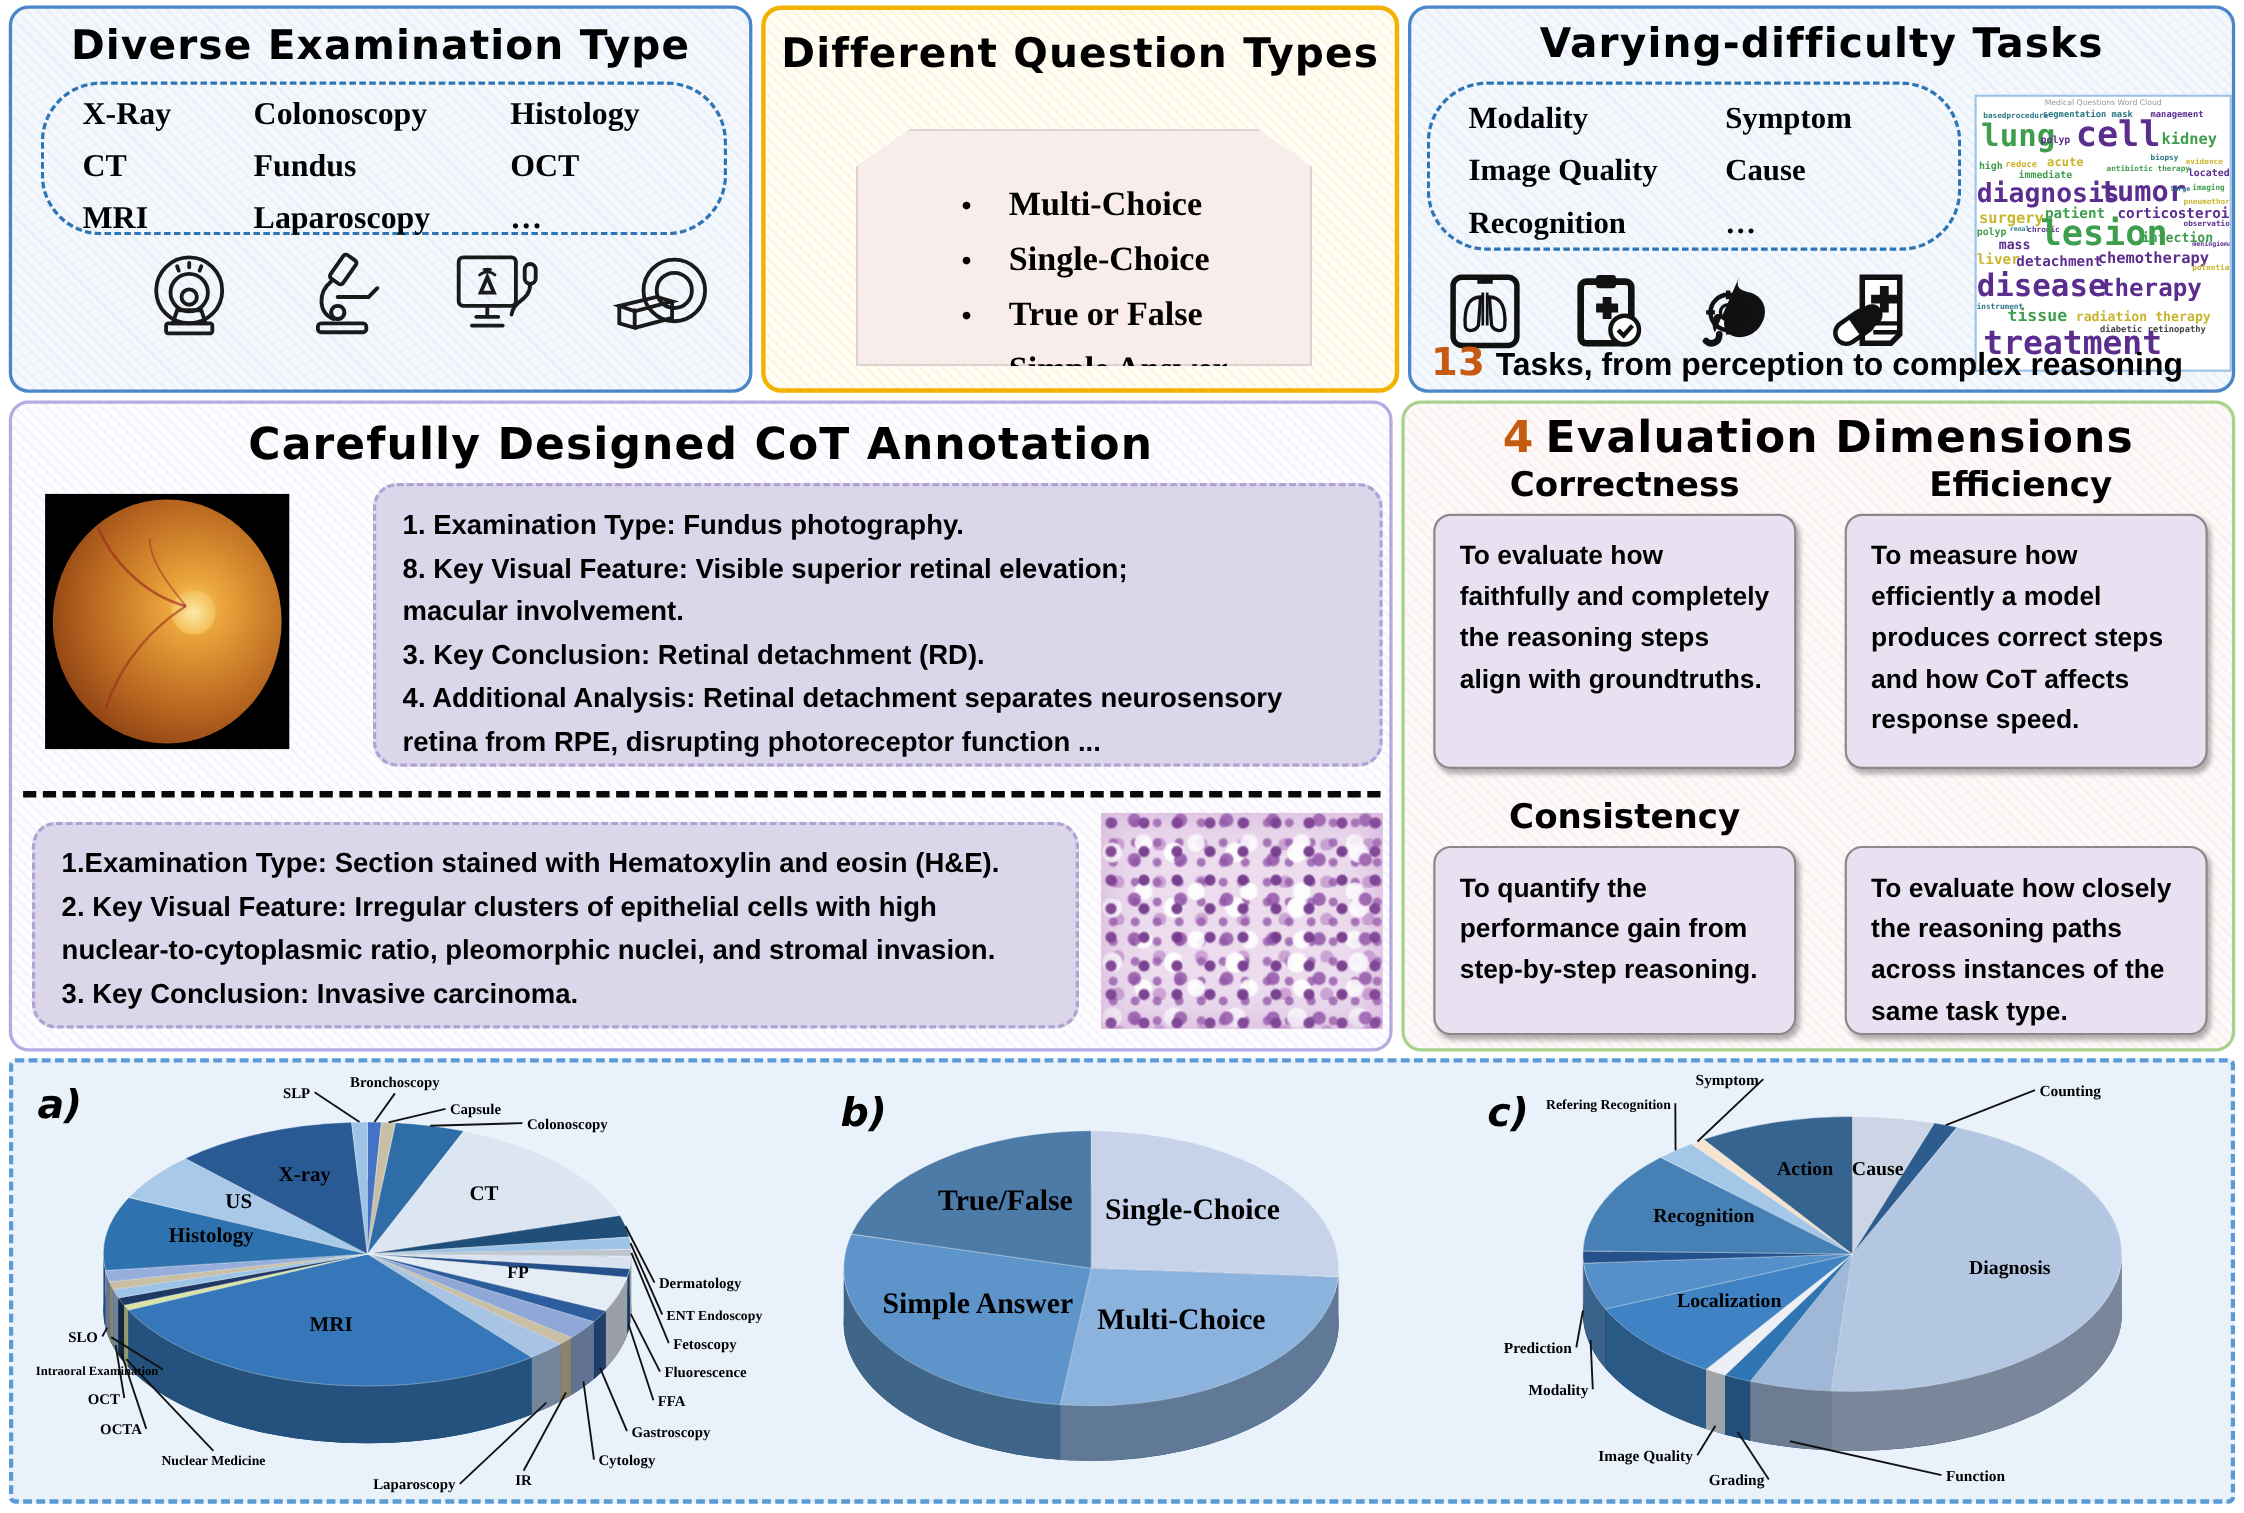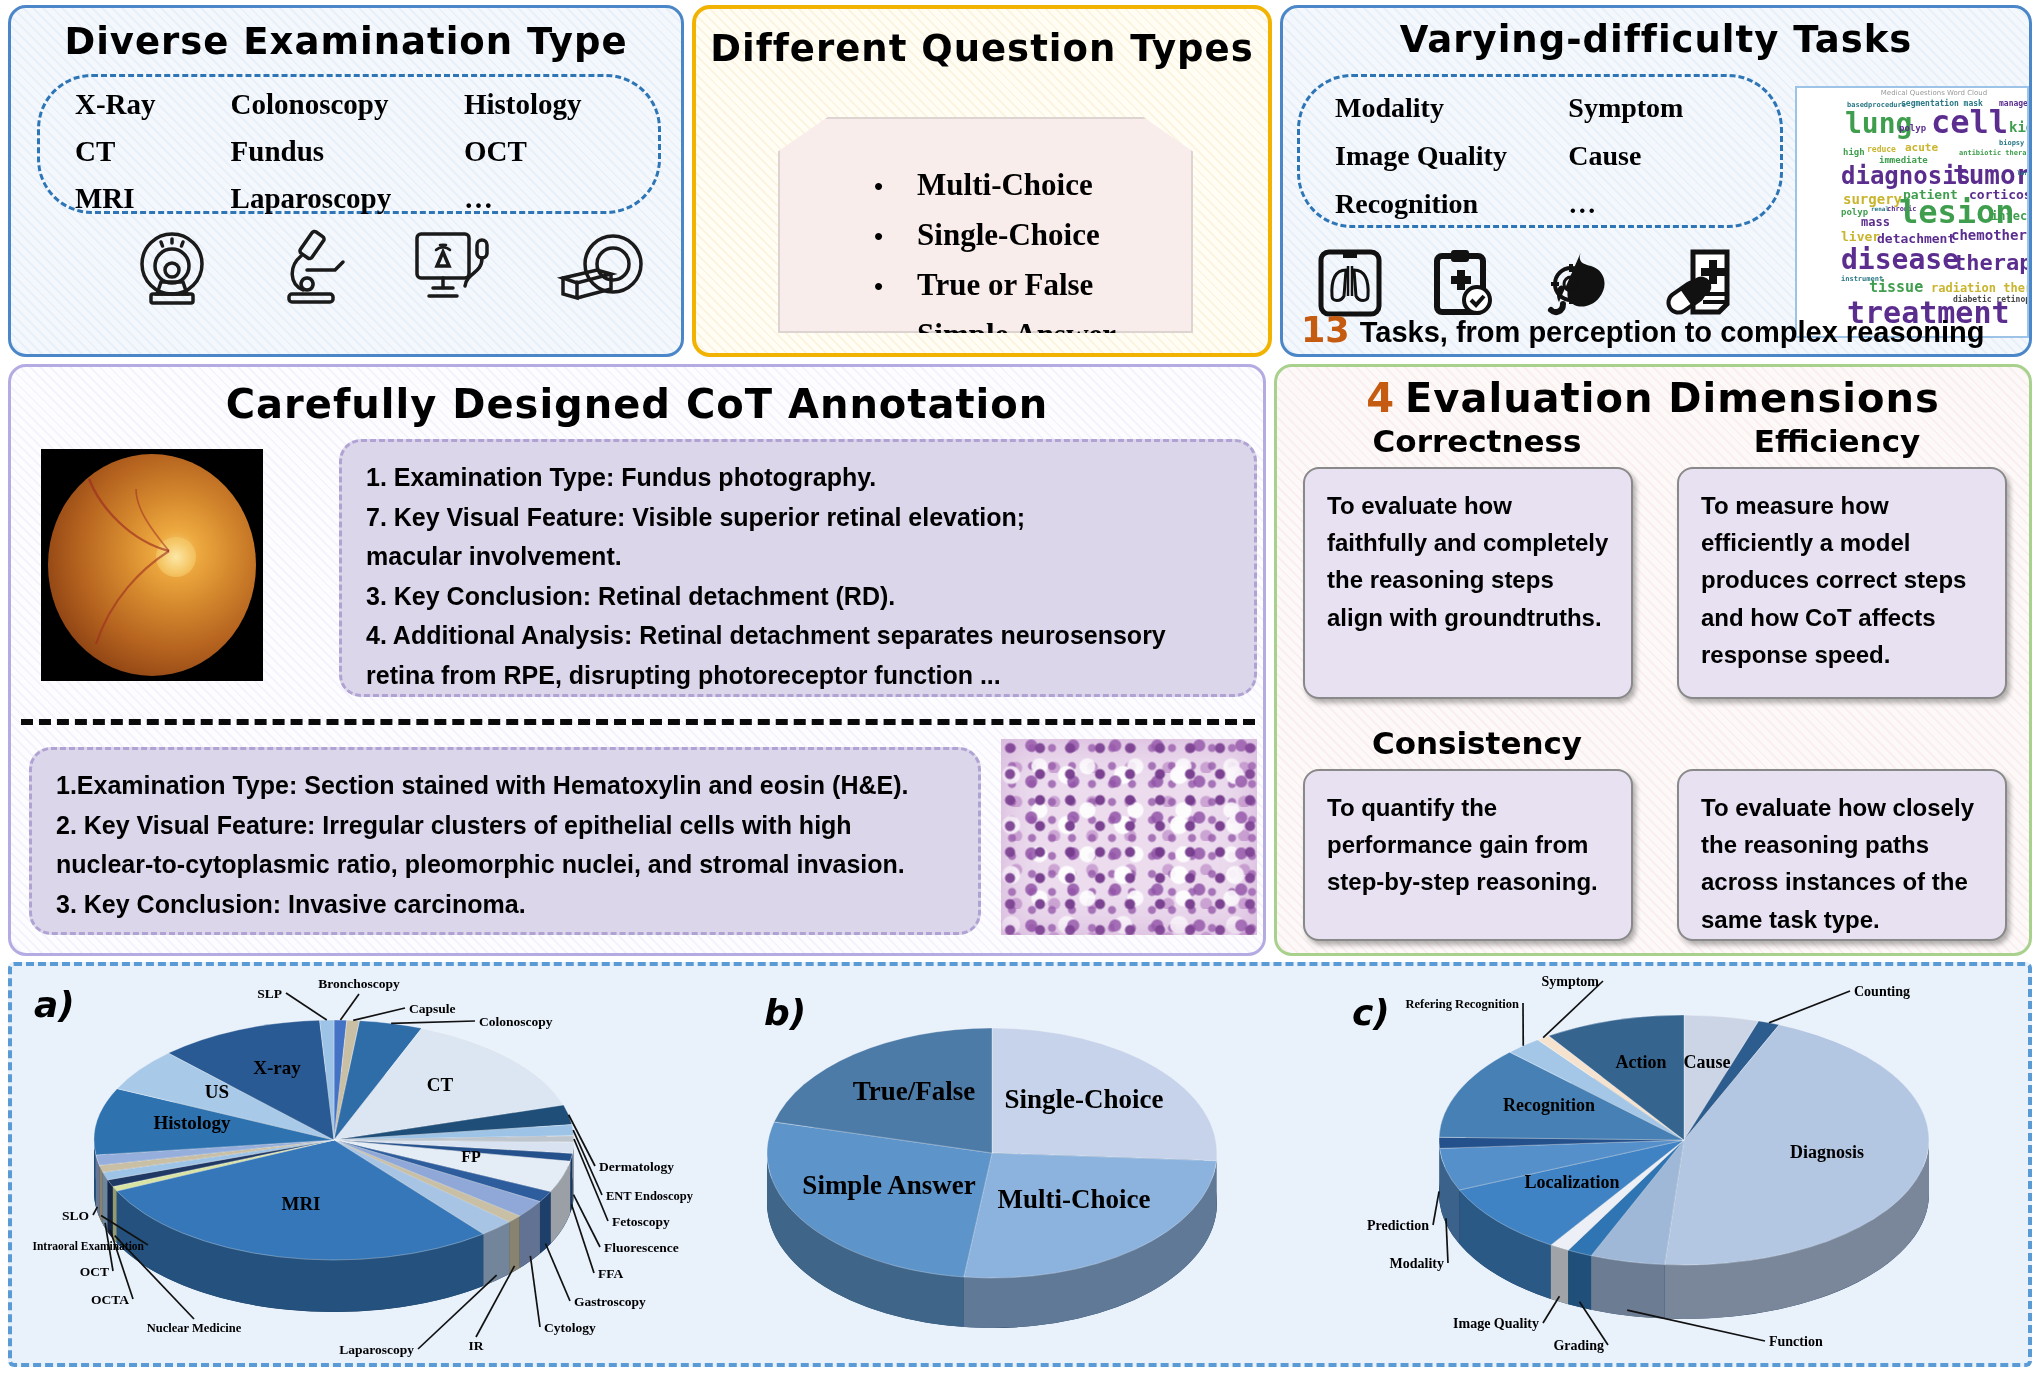--- a/index.html
+++ b/index.html
@@ -16,21 +16,21 @@
   .dashedbox{position:absolute;border:3px dashed #2e75b6;border-radius:55px;box-sizing:border-box;}
   .exam-grid{position:absolute;display:grid;grid-template-columns:1.0fr 1.5fr 1.1fr;row-gap:14px;font-size:29px;}
   .tasks-grid{position:absolute;display:grid;grid-template-columns:1.25fr 1fr;row-gap:16px;font-size:28px;}
   .countline{position:absolute;font-size:29px;font-weight:700;color:#000;}
   .orangenum{color:#c55a11;font-family:"DejaVu Sans",sans-serif;font-weight:800;font-size:35px;padding-right:10px;}
   .qbox{position:absolute;background:#f9edeb;clip-path:polygon(12% 0,88% 0,100% 16%,100% 100%,0 100%,0 16%);box-shadow:inset 0 0 0 2px #ddd3d1;}
   .qbox ul{margin:0;padding:0;list-style:none;}
   .qbox li{font-family:"Liberation Serif",serif;font-weight:700;font-size:31px;margin:14px 0;color:#000;}
   .qbox li::before{content:"•";font-size:26px;margin-right:34px;}
   .wcloud{position:absolute;background:#fff;border:2px solid #9dc3e6;overflow:hidden;}
-  .wcloud span{position:absolute;font-family:"DejaVu Sans Mono",monospace;font-weight:700;white-space:nowrap;line-height:1;margin-left:44px;}
+  .wcloud span{position:absolute;font-family:"DejaVu Sans Mono",monospace;font-weight:700;white-space:nowrap;line-height:1;}
   .wcap{position:absolute;top:2px;left:0;right:0;text-align:center;font-size:7px;color:#999;font-weight:400 !important;font-family:"DejaVu Sans",sans-serif !important;}
   .cotbox{position:absolute;background:#dcd6eb;border:3px dashed #b0a3d4;border-radius:22px;box-sizing:border-box;padding:16px 24px;}
   .cotbox .ln{font-size:25px;font-weight:700;color:#000;line-height:1.58;}
   .divider{position:absolute;border-top:6px dashed #0a0a0a;}
   .fundus{position:absolute;background:#000;}
   .fundus .ball{position:absolute;left:3%;top:2%;width:94%;height:96%;border-radius:50%;
     background:radial-gradient(circle at 62% 44%,#f6cf72 0%,#eda83f 12%,#d68a2e 30%,#b5631f 55%,#8d4213 78%,#66300e 100%);}
   .fundus .disc{position:absolute;left:52%;top:38%;width:18%;height:17%;border-radius:50%;
     background:radial-gradient(circle,#fce8a6 0%,#f5c767 55%,rgba(240,180,80,0) 100%);}
   .fundus svg{position:absolute;left:0;top:0;}
@@ -233,21 +233,21 @@
       <div class="ball"></div>
       <div class="disc"></div>
       <svg width="222" height="232" viewBox="0 0 222 232">
         <path d="M128 102 C 90 92, 60 60, 48 30" stroke="#9c2d20" stroke-width="2.4" fill="none" opacity="0.65"></path>
         <path d="M128 102 C 100 120, 70 150, 55 195" stroke="#9c2d20" stroke-width="2.2" fill="none" opacity="0.6"></path>
         <path d="M128 102 C 110 80, 95 60, 95 40" stroke="#9c2d20" stroke-width="1.6" fill="none" opacity="0.55"></path>
       </svg>
     </div>
     <div class="cotbox" id="cot-box-1" style="left:328px;top:72px;width:918px;height:258px;">
         <div class="ln">1. Examination Type: Fundus  photography.</div>
-        <div class="ln">7. Key Visual  Feature: Visible superior retinal elevation;</div>
+        <div class="ln">8. Key Visual  Feature: Visible superior retinal elevation;</div>
         <div class="ln">macular involvement.</div>
         <div class="ln">3. Key Conclusion:  Retinal detachment (RD).</div>
         <div class="ln">4. Additional Analysis: Retinal detachment separates neurosensory</div>
         <div class="ln"> retina from RPE, disrupting photoreceptor function ...</div>
       </div>
     <div class="divider" style="left:10px;top:352px;width:1234px;"></div>
     <div class="cotbox" id="cot-box-2" style="left:18px;top:380px;width:952px;height:188px;">
         <div class="ln">1.Examination Type: Section stained with Hematoxylin and eosin (H&amp;E).</div>
         <div class="ln">2. Key Visual  Feature: Irregular clusters of epithelial cells with high</div>
         <div class="ln">nuclear-to-cytoplasmic ratio, pleomorphic nuclei, and stromal invasion.</div>

